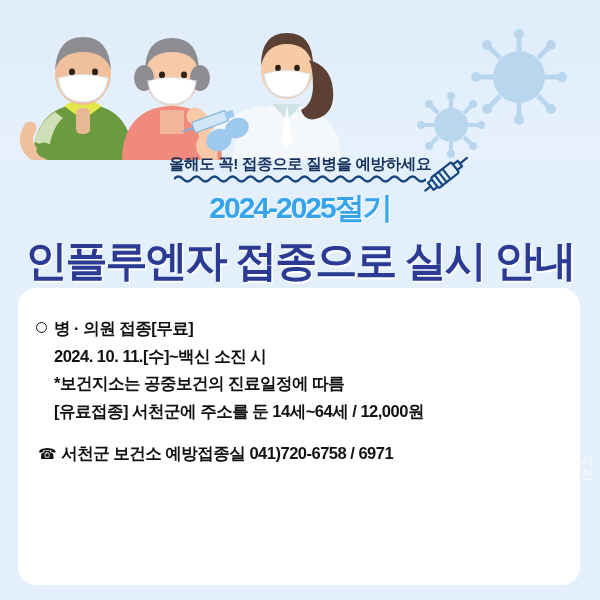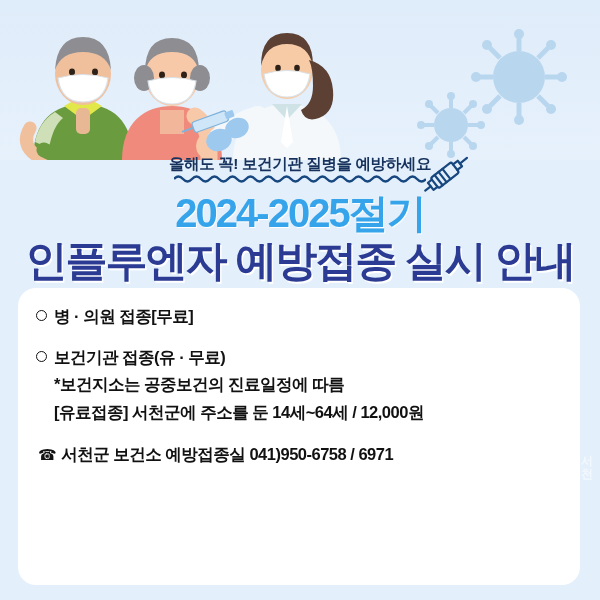--- a/index.html
+++ b/index.html
@@ -52,21 +52,21 @@
     left: 418px;
     top: -4px;
   }
 
   
   .year-title {
     position: absolute;
     left: 0; top: 193px;
     width: 600px;
     text-align: center;
-    font-size: 40px;
+    font-size: 30px;
     font-weight: bold;
     color: #35a4ea;
     letter-spacing: -2px;
     line-height: 1;
     text-shadow: 1px 1px 0 #ffffff;
   }
   .main-title {
     position: absolute;
     left: 0; top: 238px;
     width: 600px;
@@ -97,21 +97,21 @@
   
   .info-card {
     position: absolute;
     left: 18px;
     top: 288px;
     width: 562px;
     height: 297px;
     background: #ffffff;
     border-radius: 18px;
     box-sizing: border-box;
-    padding: 12px 14px 10px 14px;
+    padding: 24px 14px 10px 14px;
   }
   .info-line {
     font-size: 16.5px;
     font-weight: bold;
     color: #111111;
     line-height: 1.0;
     letter-spacing: -0.5px;
     white-space: nowrap;
   }
   .sec-head { margin: 8px 0 0 4px; }
@@ -242,52 +242,50 @@
         <g transform="rotate(-20 216 120)">
           <rect x="192" y="114" width="36" height="11" rx="2.5" fill="#cfe6f8" stroke="#7fb2da" stroke-width="1.2"></rect>
           <rect x="226" y="116" width="9" height="7" rx="1.5" fill="#9ec9ef"></rect>
           <line x1="180" y1="119.5" x2="192" y2="119.5" stroke="#7fb2da" stroke-width="2"></line>
         </g>
       </g>
     </svg>
   </div>
 
   <div class="tagline-wrap">
-    <span class="tagline">올해도 꼭! 보건기관 질병을 예방하세요</span>
+    <span class="tagline">올해도 꼭! 접종으로 질병을 예방하세요</span>
     <svg class="wave-svg" width="252" height="9" viewBox="0 0 252 9">
       <path d="M0 5 q4.5 -5 9 0 t9 0 t9 0 t9 0 t9 0 t9 0 t9 0 t9 0 t9 0 t9 0 t9 0 t9 0 t9 0 t9 0 t9 0 t9 0 t9 0 t9 0 t9 0 t9 0 t9 0 t9 0 t9 0 t9 0 t9 0 t9 0 t9 0 t9 0" fill="none" stroke="#17477f" stroke-width="2.4"></path>
     </svg>
     <svg class="syringe-icon" width="56" height="48" viewBox="0 0 56 48">
       <g stroke="#17477f" stroke-width="2.2" fill="none" stroke-linecap="round" stroke-linejoin="round" transform="rotate(-38 28 24)">
         <rect x="14" y="17" width="26" height="13" rx="2"></rect>
         <line x1="19" y1="17" x2="19" y2="30"></line>
         <line x1="24" y1="17" x2="24" y2="30"></line>
         <line x1="29" y1="17" x2="29" y2="30"></line>
         <path d="M40 20 h6 v7 h-6"></path>
         <line x1="46" y1="23.5" x2="55" y2="23.5"></line>
         <path d="M14 19 h-5 v9 h5"></path>
         <line x1="9" y1="23.5" x2="2" y2="23.5"></line>
       </g>
     </svg>
   </div>
 
   <div class="year-title">2024-2025절기</div>
-  <div class="main-title">인플루엔자 예방접종 실시 안내</div>
+  <div class="main-title">인플루엔자 접종으로 실시 안내</div>
 
   <div class="watermark">서천</div>
 
   <div class="info-card">
 
     <div class="info-line sec-head">
       <span class="bullet-circle"></span><span>병 · 의원 접종[무료]</span>
     </div>
-
-    <div class="info-line sec-head gap-block">
-      <span class="bullet-circle"></span><span>보건기관 접종(유 · 무료)</span>
-    </div>
+    <div class="info-line sec-body">2024. 10. 11.[수]~백신 소진 시</div>
+
     <div class="info-line sec-body">*보건지소는 공중보건의 진료일정에 따름</div>
     <div class="info-line sec-body">[유료접종] 서천군에 주소를 둔 14세~64세 / 12,000원</div>
 
     <div class="tel-line">
-      <span class="tel-glyph">☎</span><span>서천군 보건소 예방접종실 041)950-6758 / 6971</span>
+      <span class="tel-glyph">☎</span><span>서천군 보건소 예방접종실 041)720-6758 / 6971</span>
     </div>
   </div>
 </div>
 
 </body></html>

